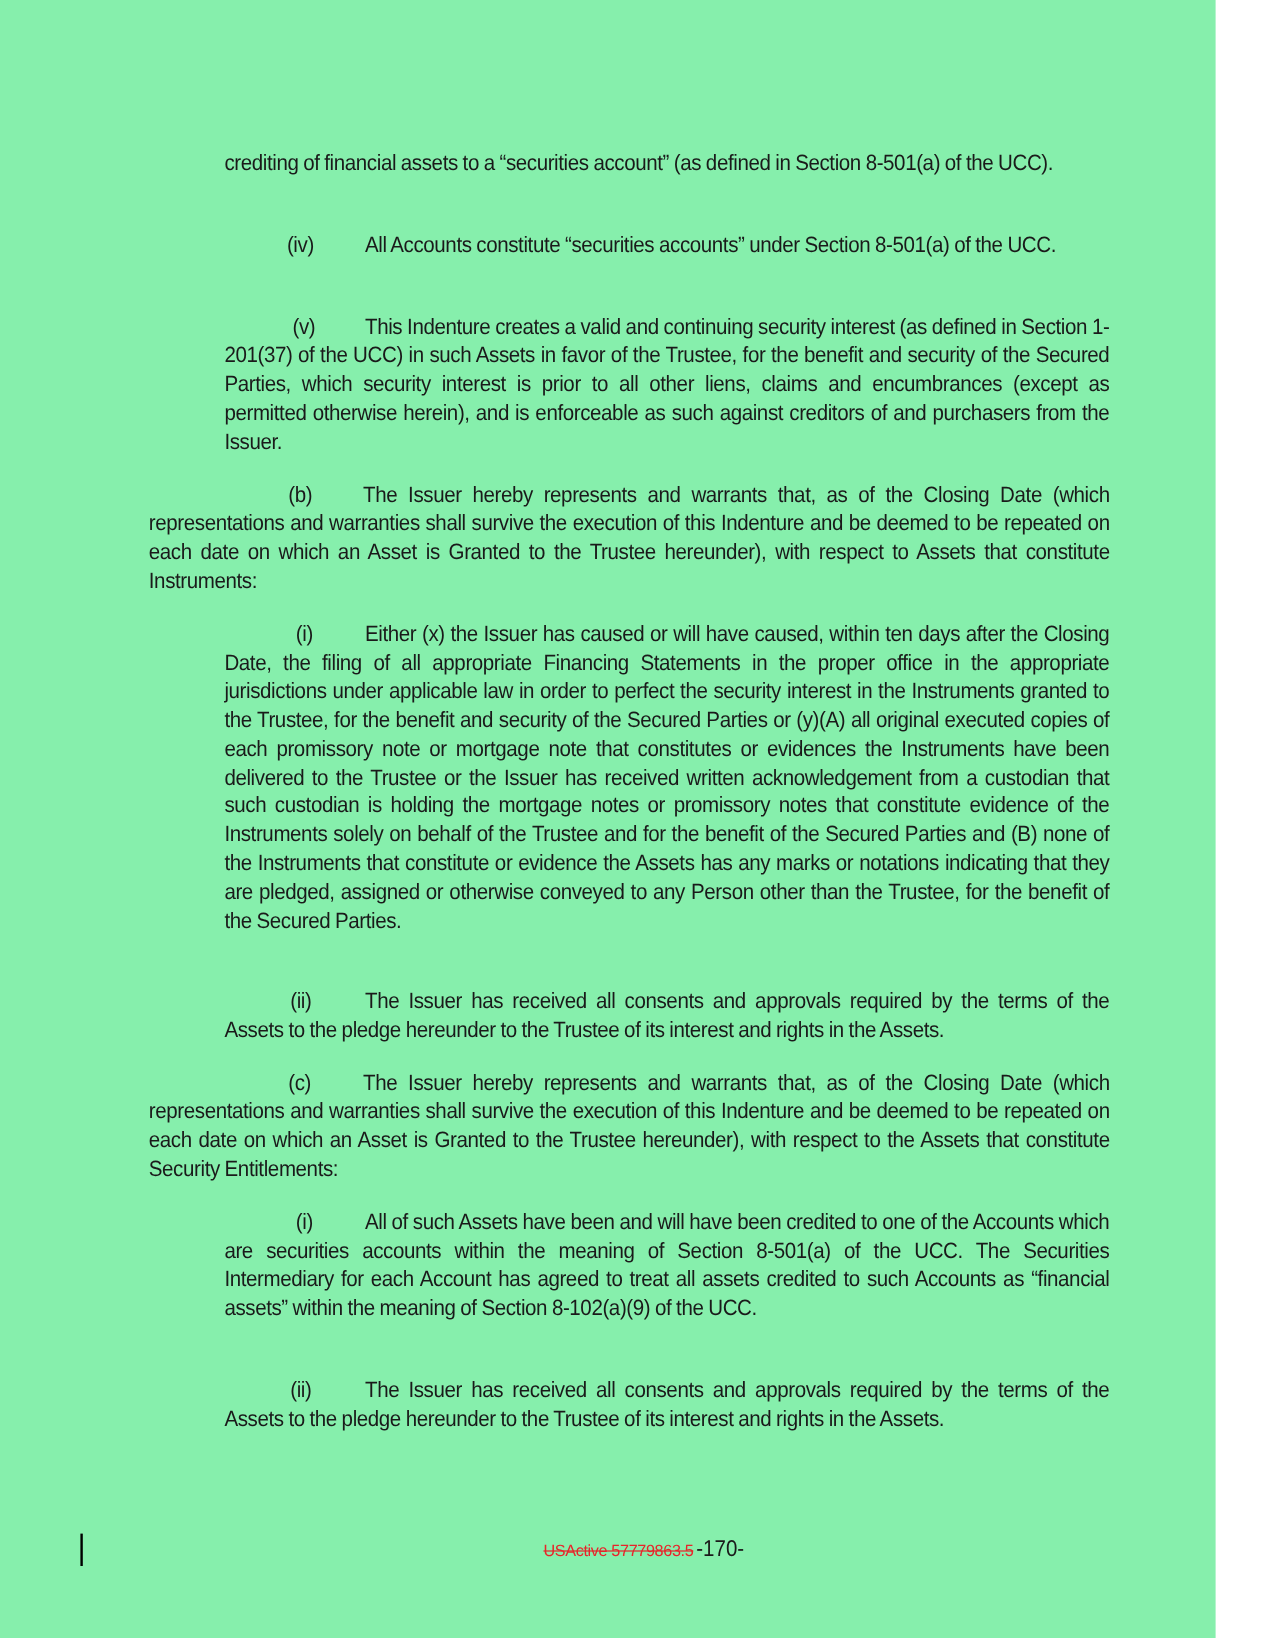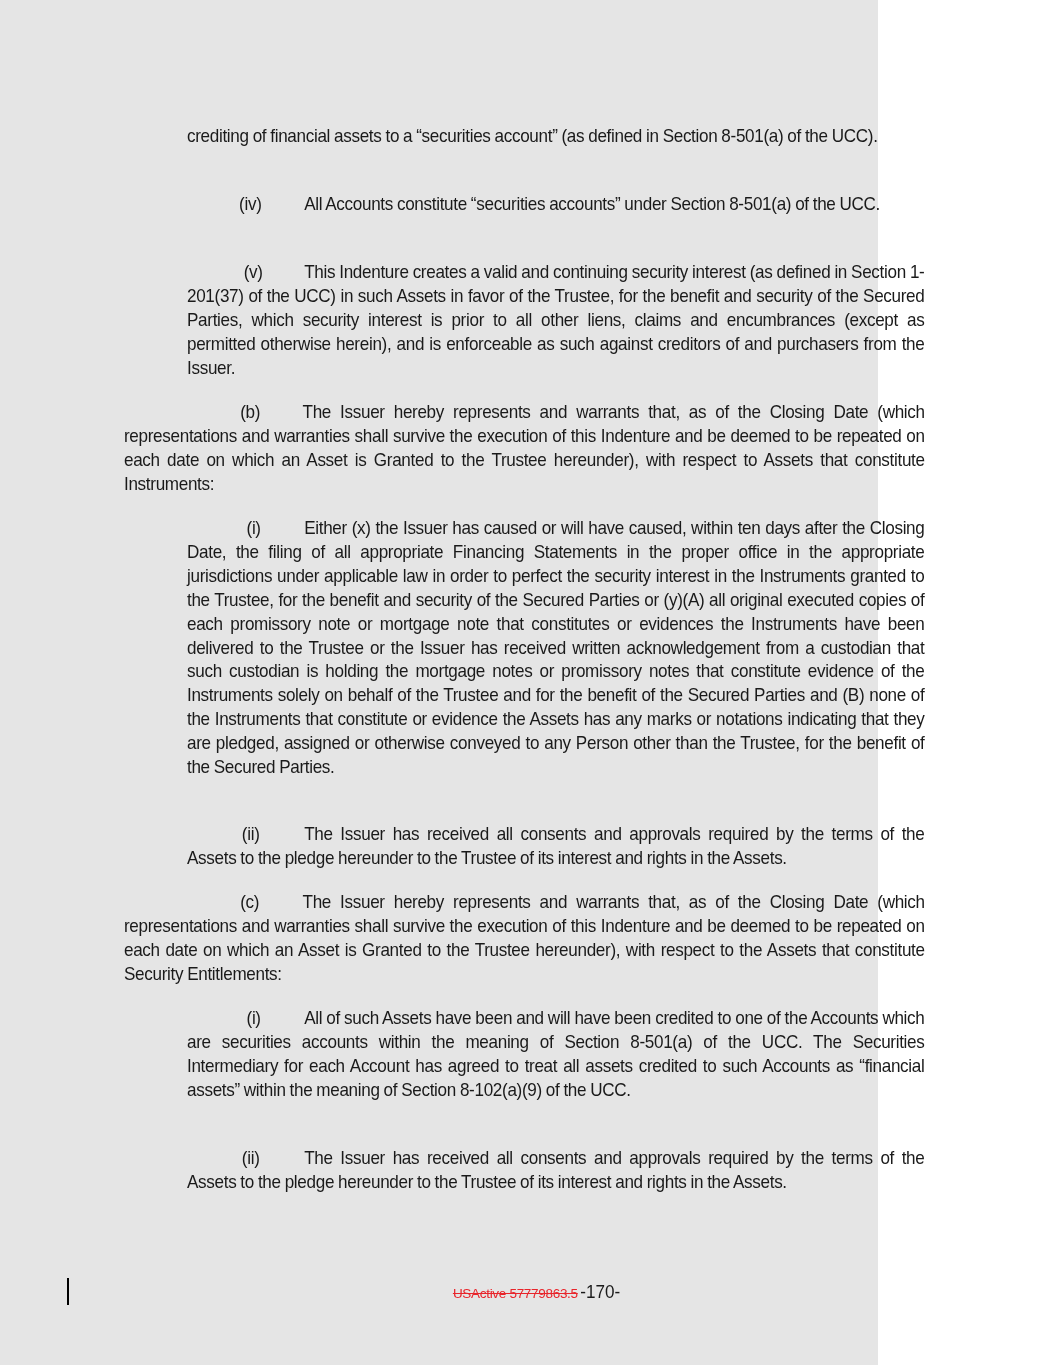--- a/index.html
+++ b/index.html
@@ -11,22 +11,22 @@
     width: 1055px;
     height: 1365px;
     position: relative;
     overflow: hidden;
     font-family: "Liberation Sans", sans-serif;
     color: #1a1a1a;
   }
   .page {
     position: absolute;
     left: 0; top: 0;
-    width: 878px; height: 1365px;
-    background: #e5e5e5;
+    width: 1013px; height: 1365px;
+    background: #86efac;
   }
   .para {
     position: absolute;
     font-size: 18.4px;
     line-height: 23.9px;
     text-align: justify;
     letter-spacing: -0.35px;
     word-spacing: -0.5px;
     transform: scaleX(0.93);
     transform-origin: left top;

